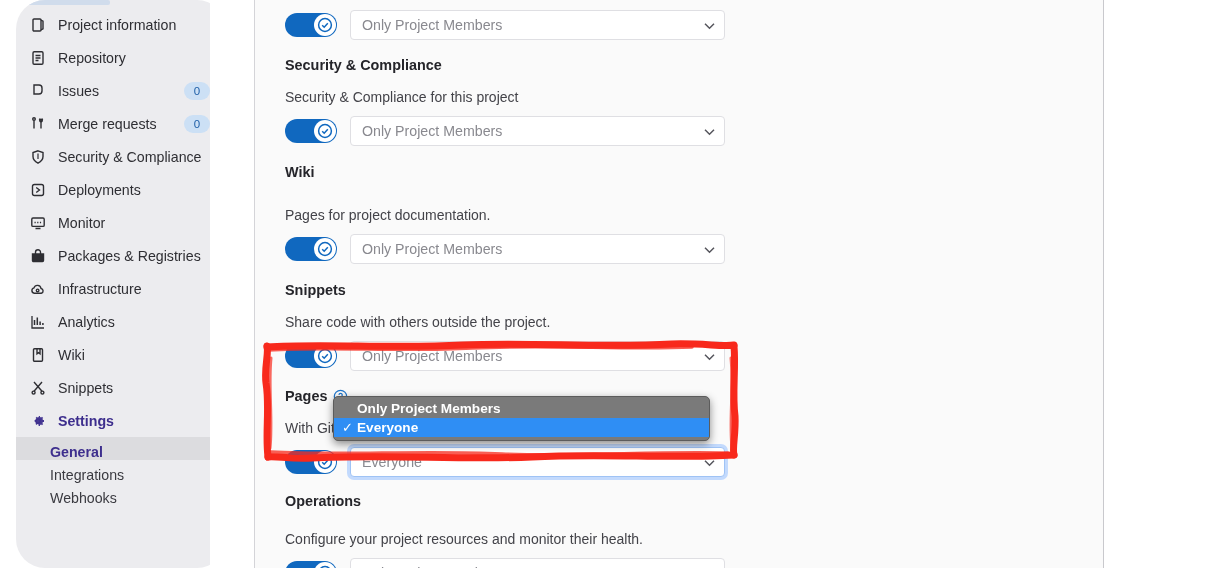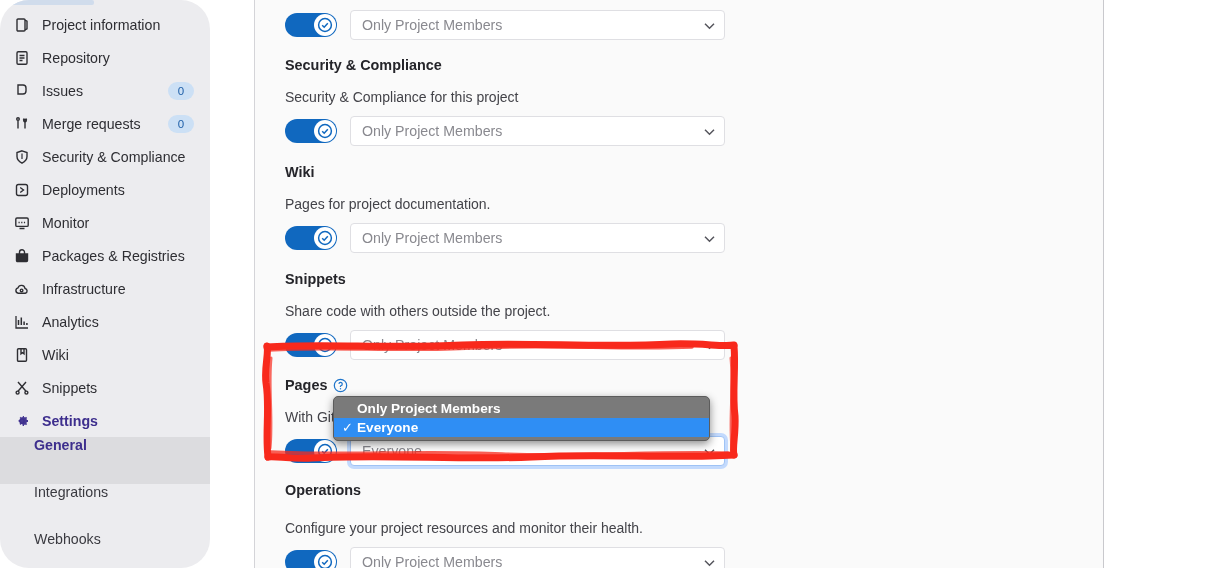--- a/index.html
+++ b/index.html
@@ -7,21 +7,21 @@
     width: 1218px; height: 568px;
     overflow: hidden;
     background: #fff;
     font-family: "Liberation Sans", sans-serif;
     -webkit-font-smoothing: antialiased;
   }
   #app { position: relative; width: 1218px; height: 568px; }
 
   
   .sidebar {
-    position: absolute; left: 0; top: 0;
+    position: absolute; left: 16px; top: 0;
     width: 210px; height: 568px;
     background: #ececef;
     overflow: hidden;
     border-radius: 29px;
   }
   .sb-top-stub {
     position: absolute; left: 6px; top: 0;
     width: 88px; height: 5px;
     background: #d0dcec; border-radius: 2px;
   }
@@ -46,22 +46,22 @@
   .sb-badge {
     margin-left: auto;
     background: #cce0f5; color: #1f5fa8;
     font-size: 11.5px; line-height: 16px;
     border-radius: 9px; padding: 1px 8px;
     min-width: 26px; text-align: center;
   }
   .sb-item.settings { color: #3d2e8d; font-weight: bold; }
   .sb-item.settings .ic { color: #3d2e8d; }
   .sb-sub {
-    display: flex; align-items: flex-start;
-    height: 47px; padding-left: 34px;
+    display: flex; align-items: flex-end;
+    height: 23px; padding-left: 34px;
     font-size: 14.2px; color: #3a3a40;
     cursor: pointer;
   }
   .sb-sub.active {
     background: #dcdcdf; color: #3d2e8d; font-weight: bold;
   }
 
   
   .gap-white {
     position: absolute; left: 210px; top: 0;
@@ -386,21 +386,21 @@
               <svg width="11" height="8" viewBox="0 0 11 8" fill="none" stroke="currentColor" stroke-width="1.5">
                   <path d="M1 1.8l4.5 4.4L10 1.8"></path>
                 </svg>
             </span>
           </div>
         </div>
       </div>
 
       <div style="margin-top:17px;">
         <div class="sec-title">Wiki</div>
-        <div class="sec-desc" style="margin-top:14px;">Pages for project documentation.</div>
+        <div class="sec-desc" style="margin-top:25px;">Pages for project documentation.</div>
         <div class="ctrl-row" style="margin-top:10px;">
           <div class="toggle">
             <span class="knob">
               <svg width="16" height="16" viewBox="0 0 16 16" fill="none" stroke="#1068bf" stroke-width="1.5">
                 <circle cx="8" cy="8" r="6.4"></circle>
                   <path d="M5.2 8.2l2 2 3.6-4"></path>
               </svg>
             </span>
           </div>
           <div class="selectbox">

